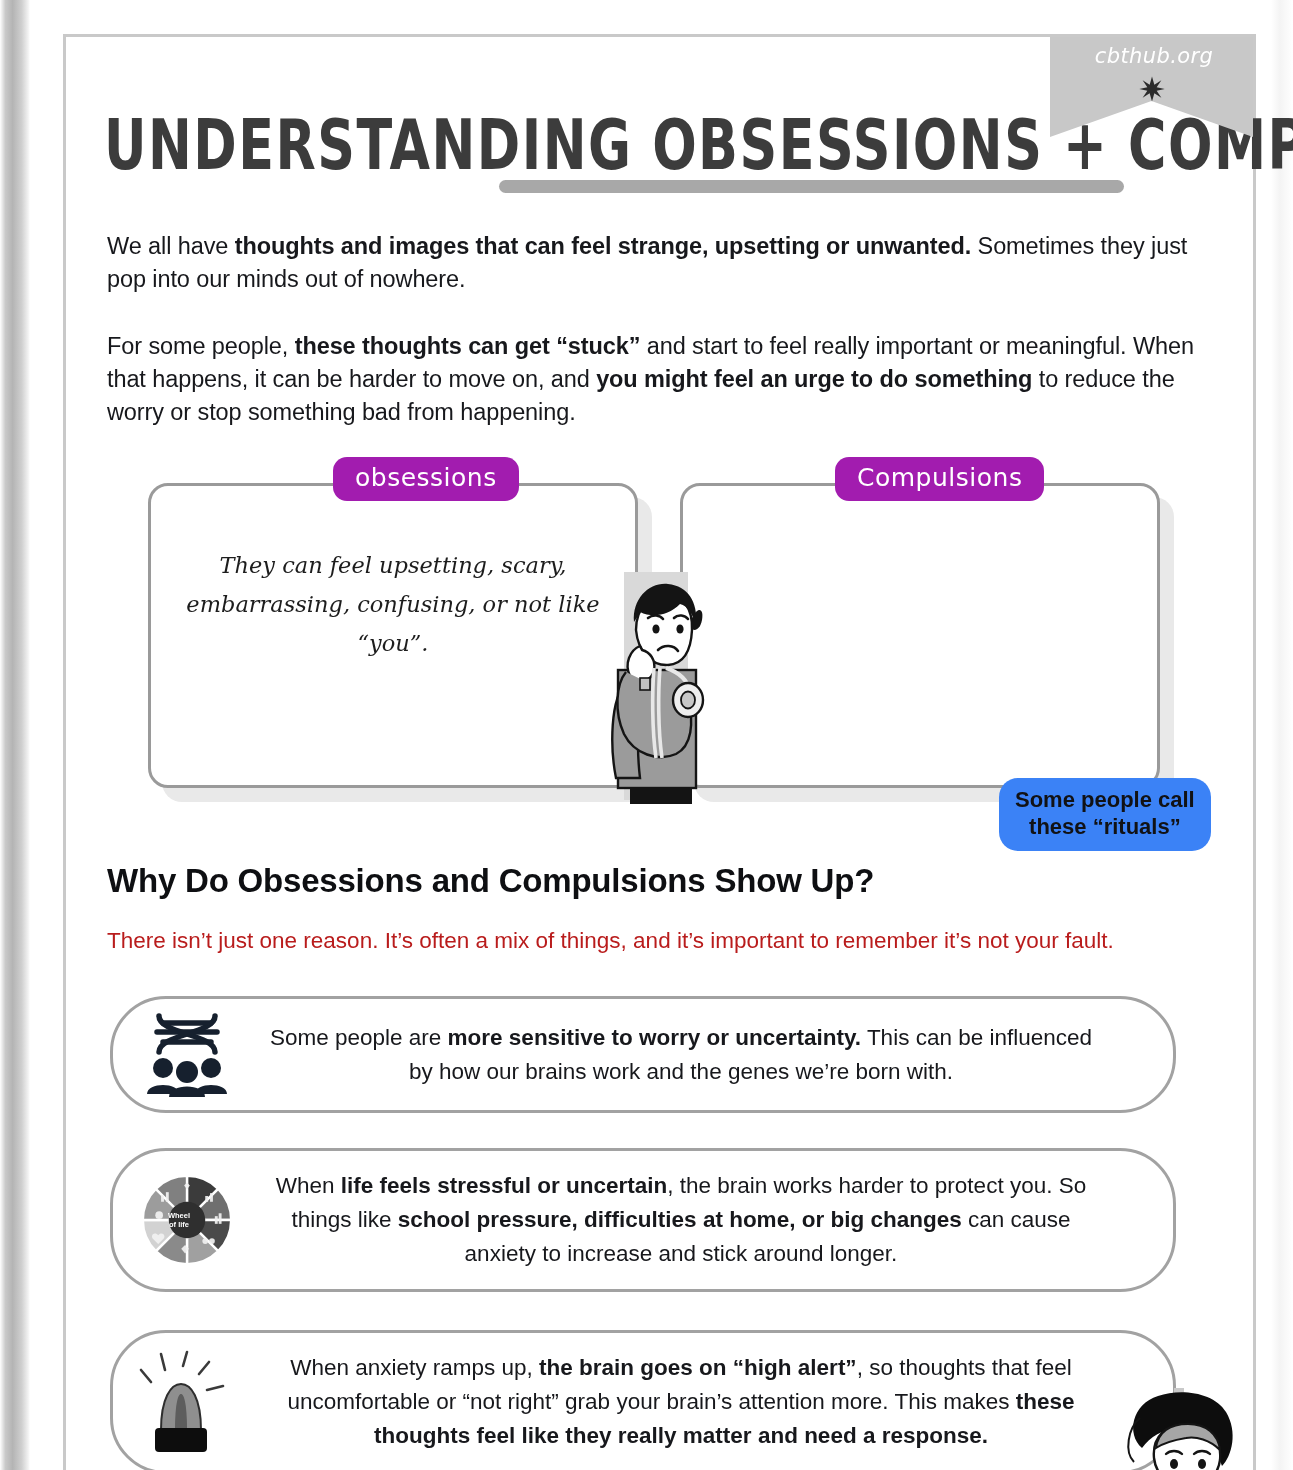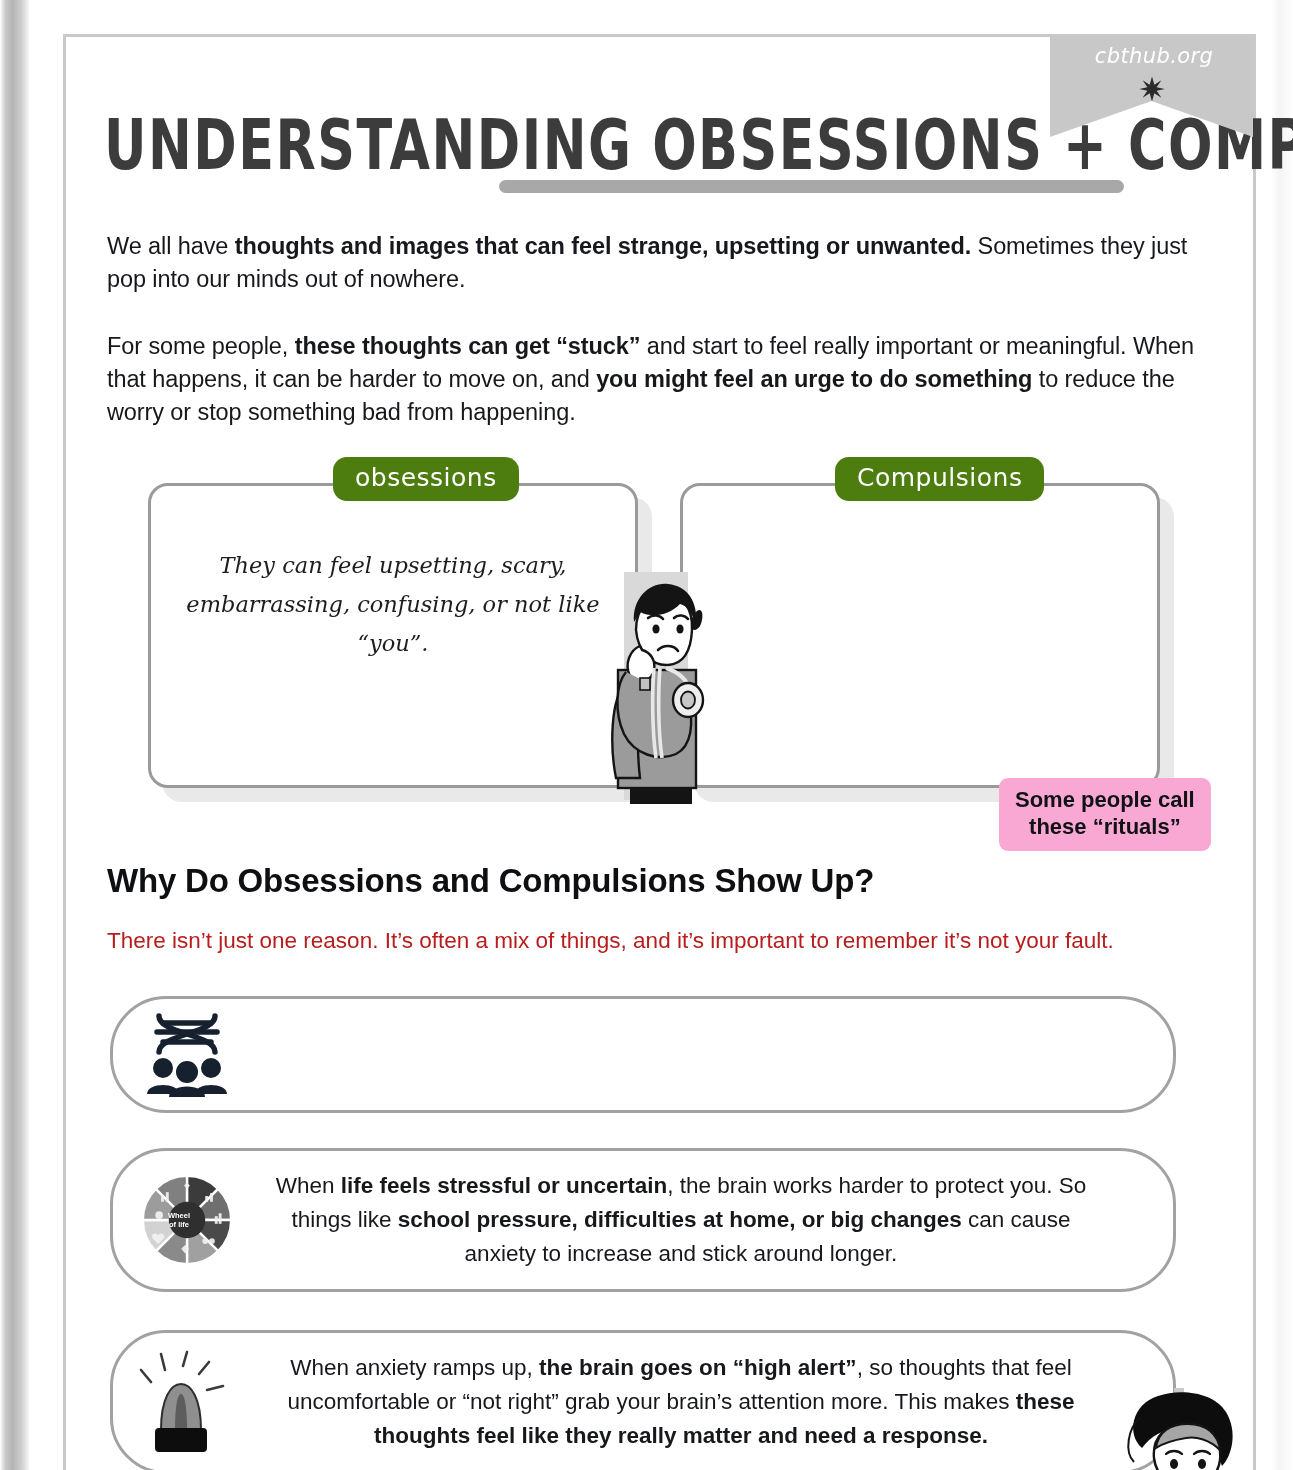--- a/index.html
+++ b/index.html
@@ -123,21 +123,21 @@
     z-index: 1;
   }
   .cbox-left   { left: 148px;  width: 490px; }
   .cbox-lshad  { left: 162px;  width: 490px; }
   .cbox-right  { left: 680px;  width: 480px; }
   .cbox-rshad  { left: 694px;  width: 480px; }
 
   .cbox-label {
     position: absolute;
     top: -29px;
-    background: #4d7c0f;
+    background: #a21caf;
     color: #ffffff;
     border-radius: 14px;
     padding: 6px 22px 9px;
     font-family: "DejaVu Sans", sans-serif;
     font-size: 25px;
     letter-spacing: .5px;
     z-index: 4;
     white-space: nowrap;
   }
   .cbox-label.left  { left: 182px; }
@@ -154,22 +154,22 @@
     color: #1d1d1d;
     padding: 0 24px;
   }
   .cbox-body p + p { margin-top: 14px; }
   .cbox-right .cbox-body { top: 52px; }
 
   
   .ritual-badge {
     position: absolute;
     left: 999px; top: 778px;
-    background: #f9a8d4;
-    border-radius: 9px;
+    background: #3b82f6;
+    border-radius: 19px;
     padding: 8px 16px 11px;
     text-align: center;
     font-size: 22px;
     font-weight: 700;
     line-height: 27px;
     color: #111215;
     z-index: 8;
   }
 
   
@@ -323,20 +323,23 @@
         <path d="M74 4 C74 22 18 22 18 40"></path>
         <path d="M22 11 H70 M16 20 H76 M22 30 H70"></path>
       </g>
       <circle cx="22" cy="56" r="10" fill="#16202e"></circle>
       <path d="M6 82 C6 70 38 70 38 82 Z" fill="#16202e"></path>
       <circle cx="70" cy="56" r="10" fill="#16202e"></circle>
       <path d="M54 82 C54 70 86 70 86 82 Z" fill="#16202e"></path>
       <circle cx="46" cy="60" r="11" fill="#16202e"></circle>
       <path d="M28 85 C28 71 64 71 64 85 Z" fill="#16202e"></path>
     </svg>
+  </div>
+  <div class="rcard-text">
+    <span>Some people are </span><b>more sensitive to worry or uncertainty.</b><span> This can be influenced by how our brains work and the genes we’re born with.</span>
   </div>
 </div>
 
 <div class="rcard rcard-2">
   <div class="rcard-icon">
     <div style="position:relative;width:96px;height:96px;">
       <svg width="96" height="96" viewBox="0 0 100 100">
         <g stroke="#ffffff" stroke-width="2.5">
           <path d="M50 50 L50 4 A46 46 0 0 1 82.5 17.5 Z" fill="#3b3b3b"></path>
           <path d="M50 50 L82.5 17.5 A46 46 0 0 1 96 50 Z" fill="#6f6f6f"></path>

